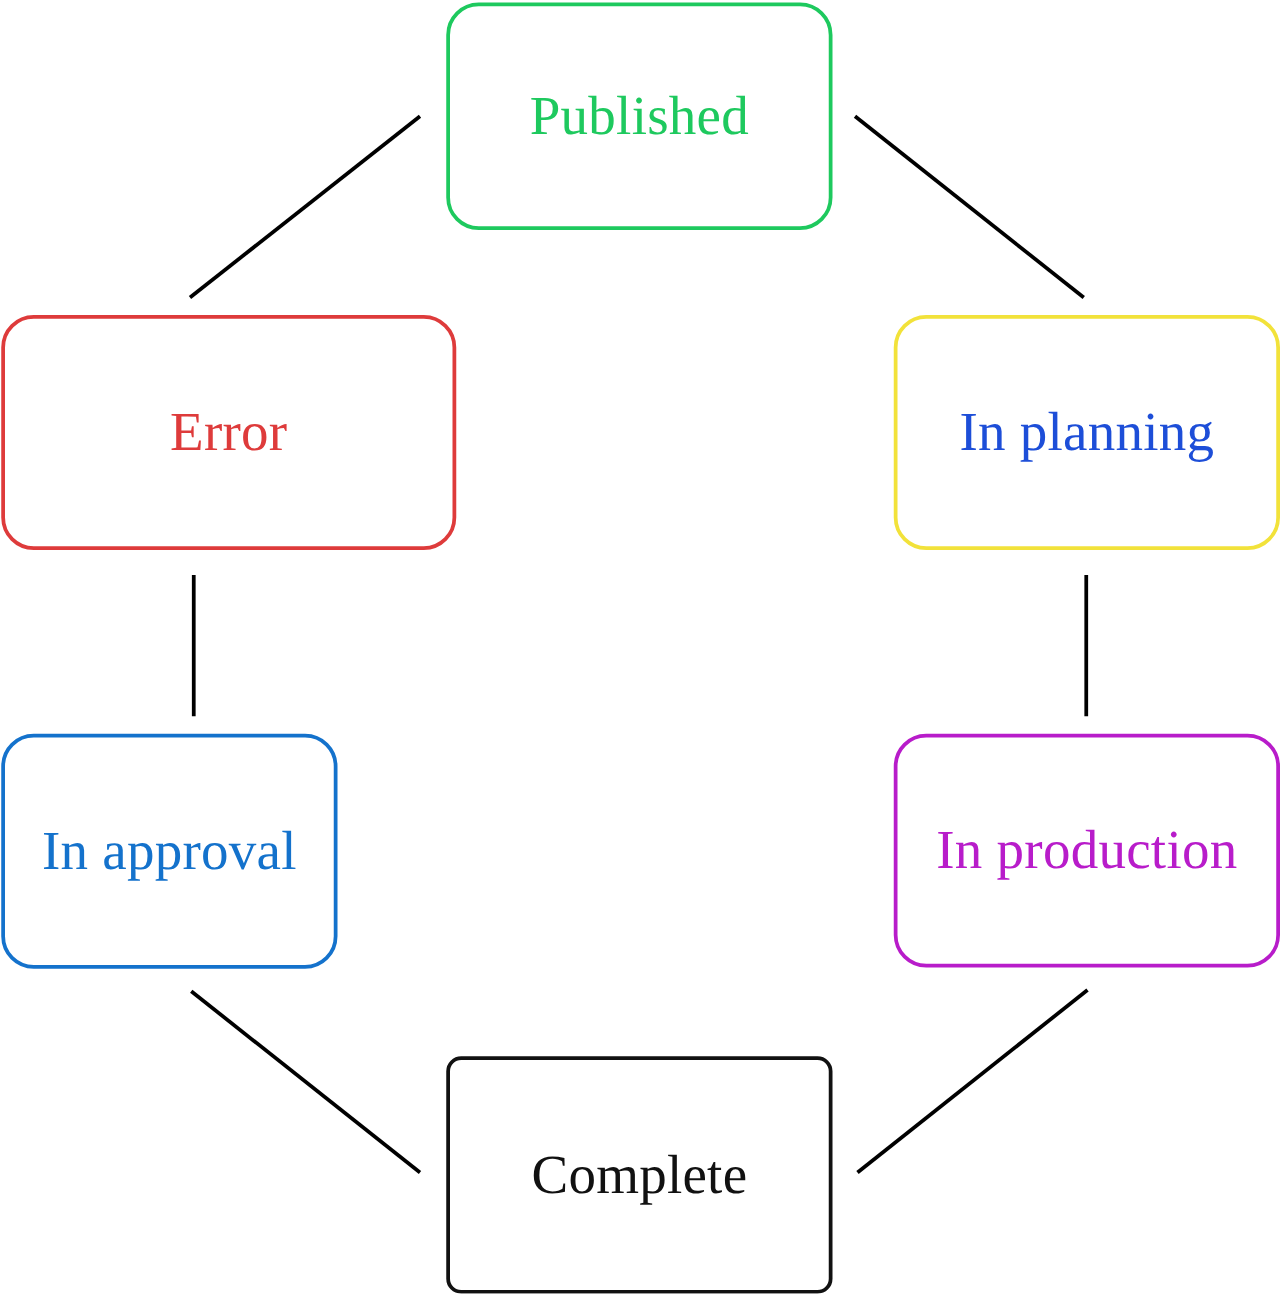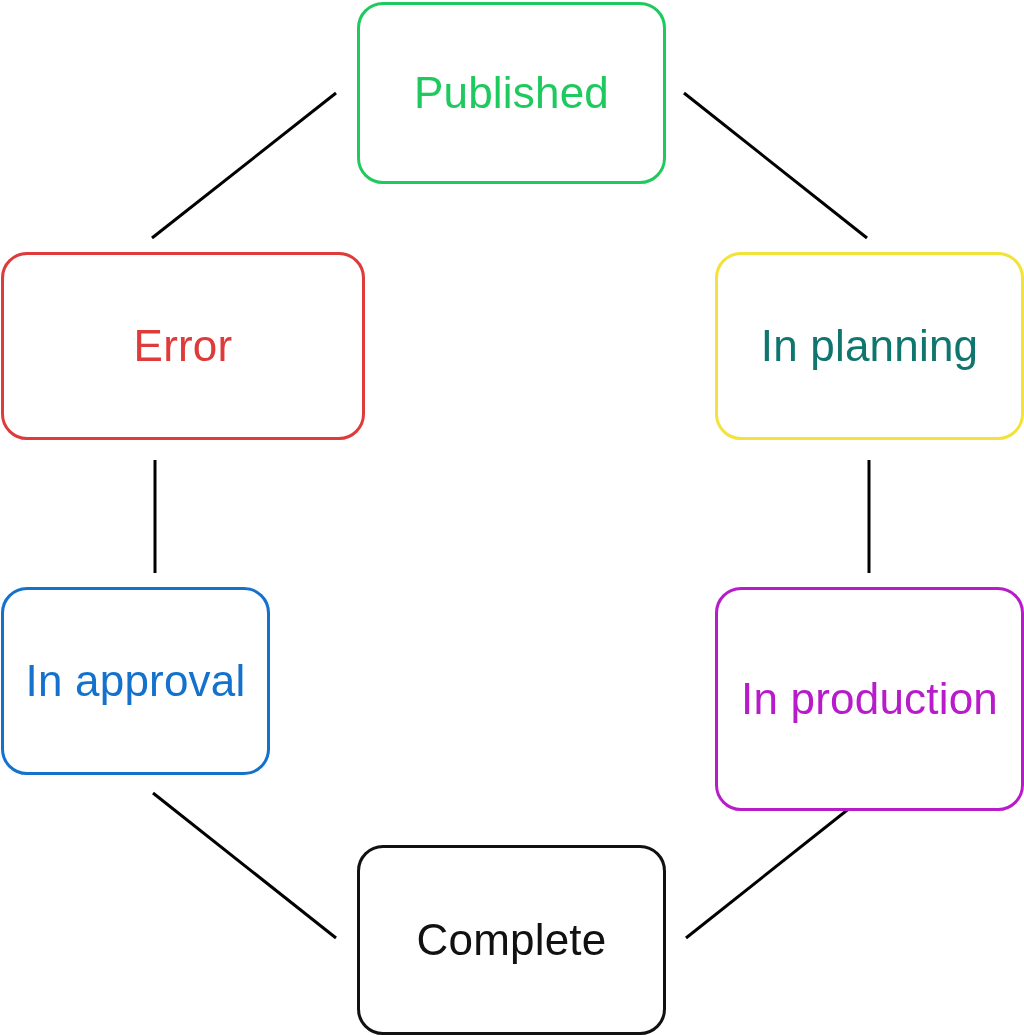--- a/index.html
+++ b/index.html
@@ -31,20 +31,21 @@
     box-sizing: border-box;
     display: flex;
     align-items: center;
     justify-content: center;
     background: #ffffff;
     border-style: solid;
     border-width: 3px;
     border-radius: 26px;
     text-align: center;
     overflow: hidden;
+    font-family: Liberation Serif, serif;
   }
   .node-label {
     font-size: 44px;
     line-height: 1.05;
     letter-spacing: 0.2px;
     white-space: nowrap;
   }
 </style>
 </head>
 <body>
@@ -58,26 +59,26 @@
       <line x1="869" y1="460" x2="869" y2="573" stroke="#000000" stroke-width="3" stroke-linecap="butt"></line>
       <line x1="153" y1="793" x2="336" y2="938" stroke="#000000" stroke-width="3" stroke-linecap="butt"></line>
       <line x1="870" y1="792" x2="686" y2="938" stroke="#000000" stroke-width="3" stroke-linecap="butt"></line>
     </svg>
 
   <div id="nodes">
       <div class="node" style="left: 357px; top: 2px; width: 309px; height: 182px; border-color: rgb(30, 201, 94);">
         <span class="node-label" style="color: rgb(30, 201, 94);">Published</span>
       </div>
       <div class="node" style="left: 715px; top: 252px; width: 309px; height: 188px; border-color: rgb(242, 226, 58);">
-        <span class="node-label" style="color: #0f766e;">In planning</span>
+        <span class="node-label" style="color: #1d4ed8;">In planning</span>
       </div>
-      <div class="node" style="left: 715px; top: 587px; width: 309px; height: 224px; border-color: rgb(184, 28, 202);">
+      <div class="node" style="left: 715px; top: 587px; width: 309px; height: 187px; border-color: rgb(184, 28, 202);">
         <span class="node-label" style="color: rgb(184, 28, 202);">In production</span>
       </div>
-      <div class="node" style="left: 357px; top: 845px; width: 309px; height: 190px; border-color: rgb(17, 17, 17);">
+      <div class="node" style="left: 357px; top: 845px; width: 309px; height: 190px; border-color: rgb(17, 17, 17); border-radius: 12px;">
         <span class="node-label" style="color: rgb(17, 17, 17);">Complete</span>
       </div>
       <div class="node" style="left: 1px; top: 587px; width: 269px; height: 188px; border-color: rgb(20, 114, 204);">
         <span class="node-label" style="color: rgb(20, 114, 204);">In approval</span>
       </div>
       <div class="node" style="left: 1px; top: 252px; width: 364px; height: 188px; border-color: rgb(222, 59, 59);">
         <span class="node-label" style="color: rgb(222, 59, 59);">Error</span>
       </div>
     </div>
 

